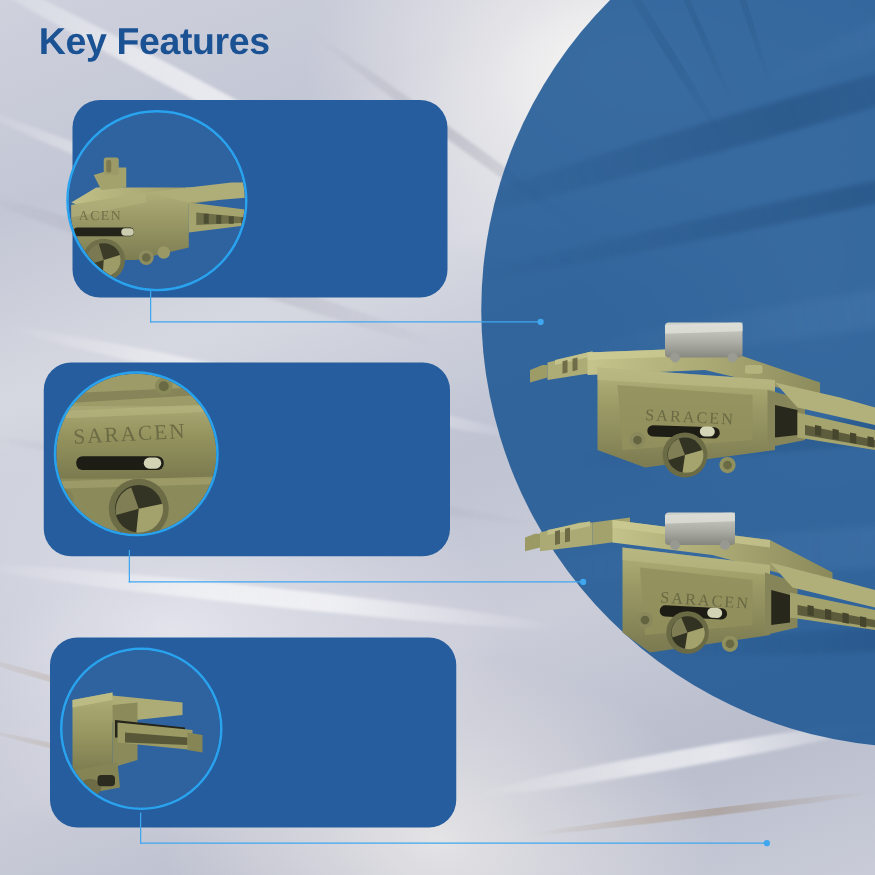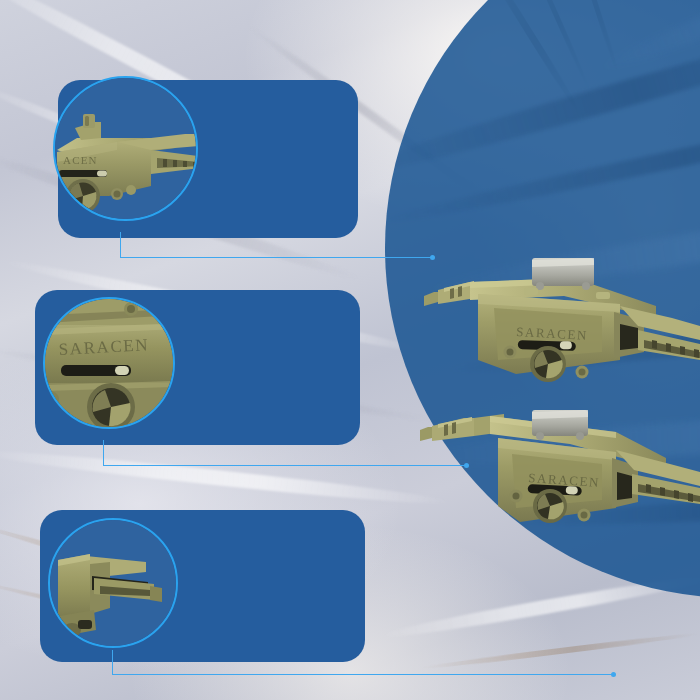--- a/index.html
+++ b/index.html
@@ -147,41 +147,42 @@
   <div class="blue-circle">
     <div class="swirl" style="left:-60px;top:180px;width:620px;height:26px;transform:rotate(-16deg);"></div>
     <div class="swirl" style="left:-20px;top:250px;width:640px;height:18px;transform:rotate(-12deg);"></div>
     <div class="swirl-l" style="left:40px;top:330px;width:600px;height:30px;transform:rotate(-9deg);"></div>
     <div class="swirl" style="left:60px;top:430px;width:600px;height:22px;transform:rotate(-6deg);"></div>
     <div class="swirl-l" style="left:20px;top:520px;width:660px;height:34px;transform:rotate(-4deg);"></div>
     <div class="swirl" style="left:120px;top:600px;width:520px;height:20px;transform:rotate(-3deg);"></div>
     <div class="swirl-l" style="left:200px;top:80px;width:420px;height:24px;transform:rotate(-22deg);"></div>
   </div>
 
+  <h1 class="page-title">Key Features</h1>
 
   <div class="conn">
     <div class="conn-v" style="left:120px;top:232px;height:26px;"></div>
     <div class="conn-h" style="left:120px;top:257px;width:313px;"></div>
     <div class="conn-dot" style="left:430px;top:255px;"></div>
   </div>
 
   <div class="conn">
     <div class="conn-v" style="left:103px;top:440px;height:26px;"></div>
     <div class="conn-h" style="left:103px;top:465px;width:364px;"></div>
     <div class="conn-dot" style="left:464px;top:463px;"></div>
   </div>
 
   <div class="conn">
     <div class="conn-v" style="left:112px;top:650px;height:25px;"></div>
     <div class="conn-h" style="left:112px;top:674px;width:502px;"></div>
     <div class="conn-dot" style="left:611px;top:672px;"></div>
   </div>
 
   <div class="card" style="left:58px;top:80px;width:300px;height:158px;"></div>
-  <div class="thumb" style="left:53px;top:76px;width:145px;height:145px;">
+  <div class="thumb" style="left:53px;top:88px;width:145px;height:145px;">
     <div class="thumb-inner">
       <svg width="145" height="145" viewBox="0 0 145 145">
         <defs>
           <linearGradient id="brass1" x1="0" y1="0" x2="0" y2="1">
             <stop offset="0%" stop-color="#b2b07a"></stop>
             <stop offset="45%" stop-color="#9a9966"></stop>
             <stop offset="100%" stop-color="#7d7d52"></stop>
           </linearGradient>
           <linearGradient id="brassTop1" x1="0" y1="0" x2="1" y2="0">
             <stop offset="0%" stop-color="#c2c089"></stop>

